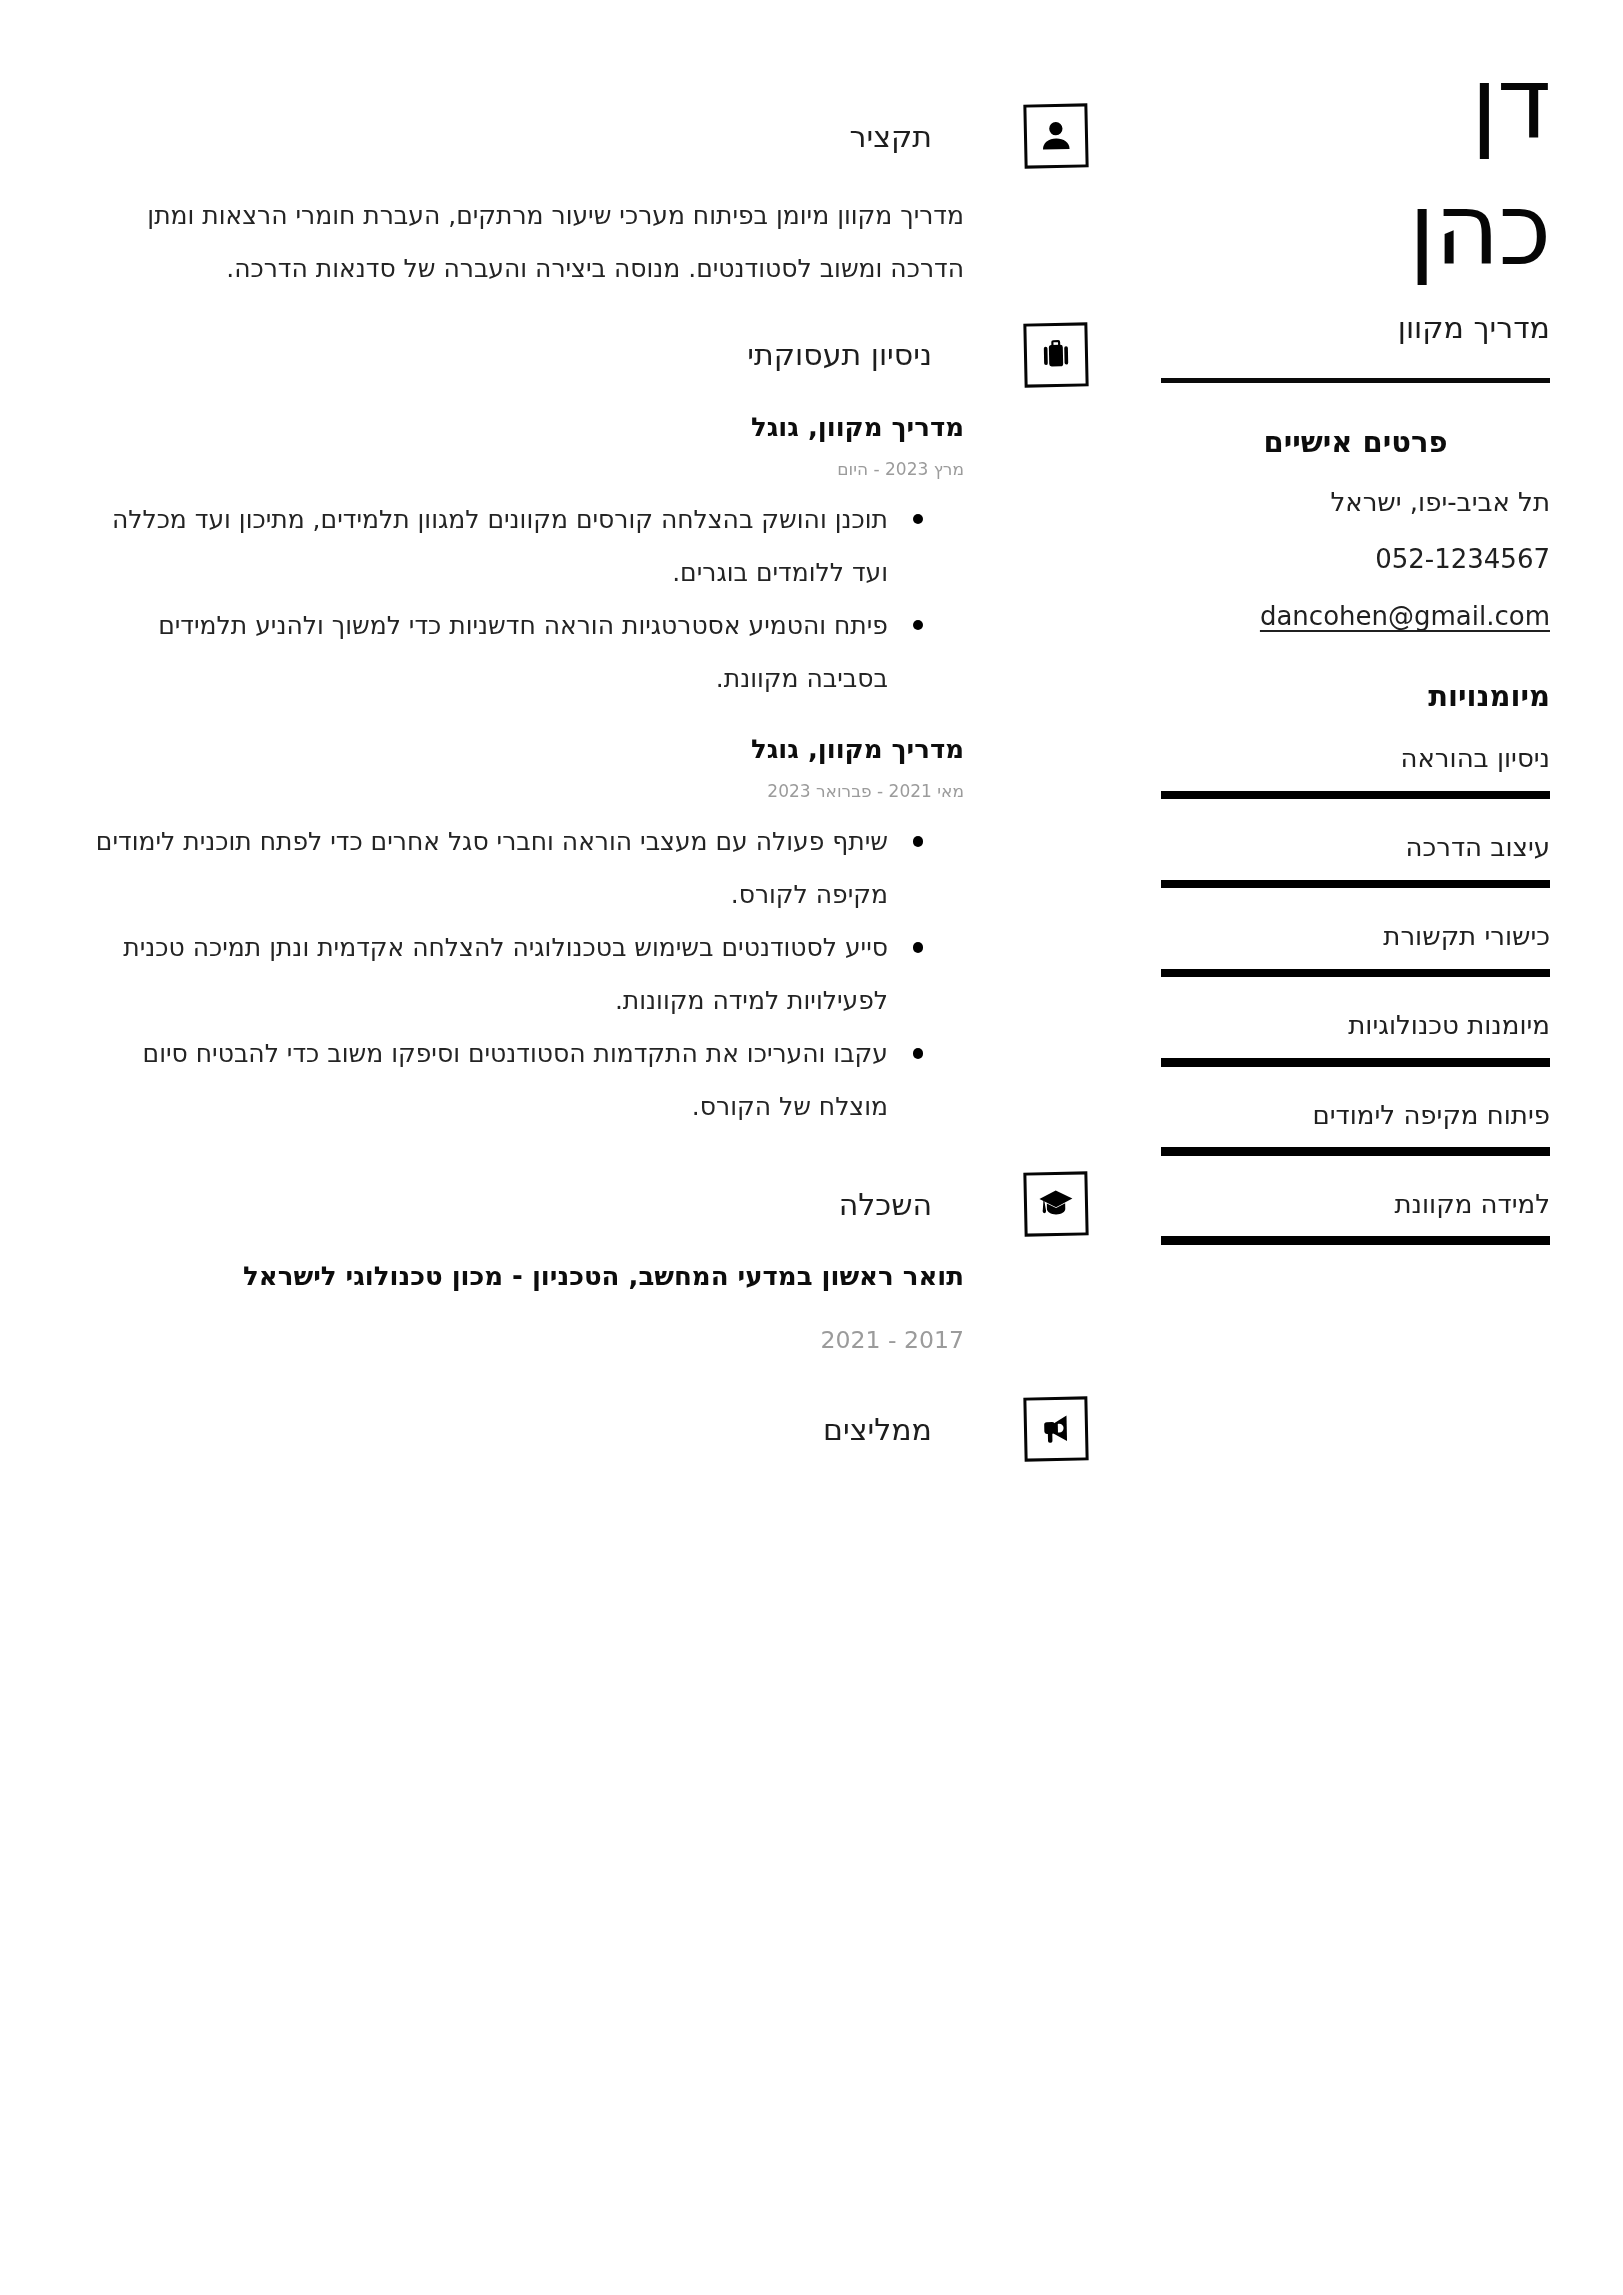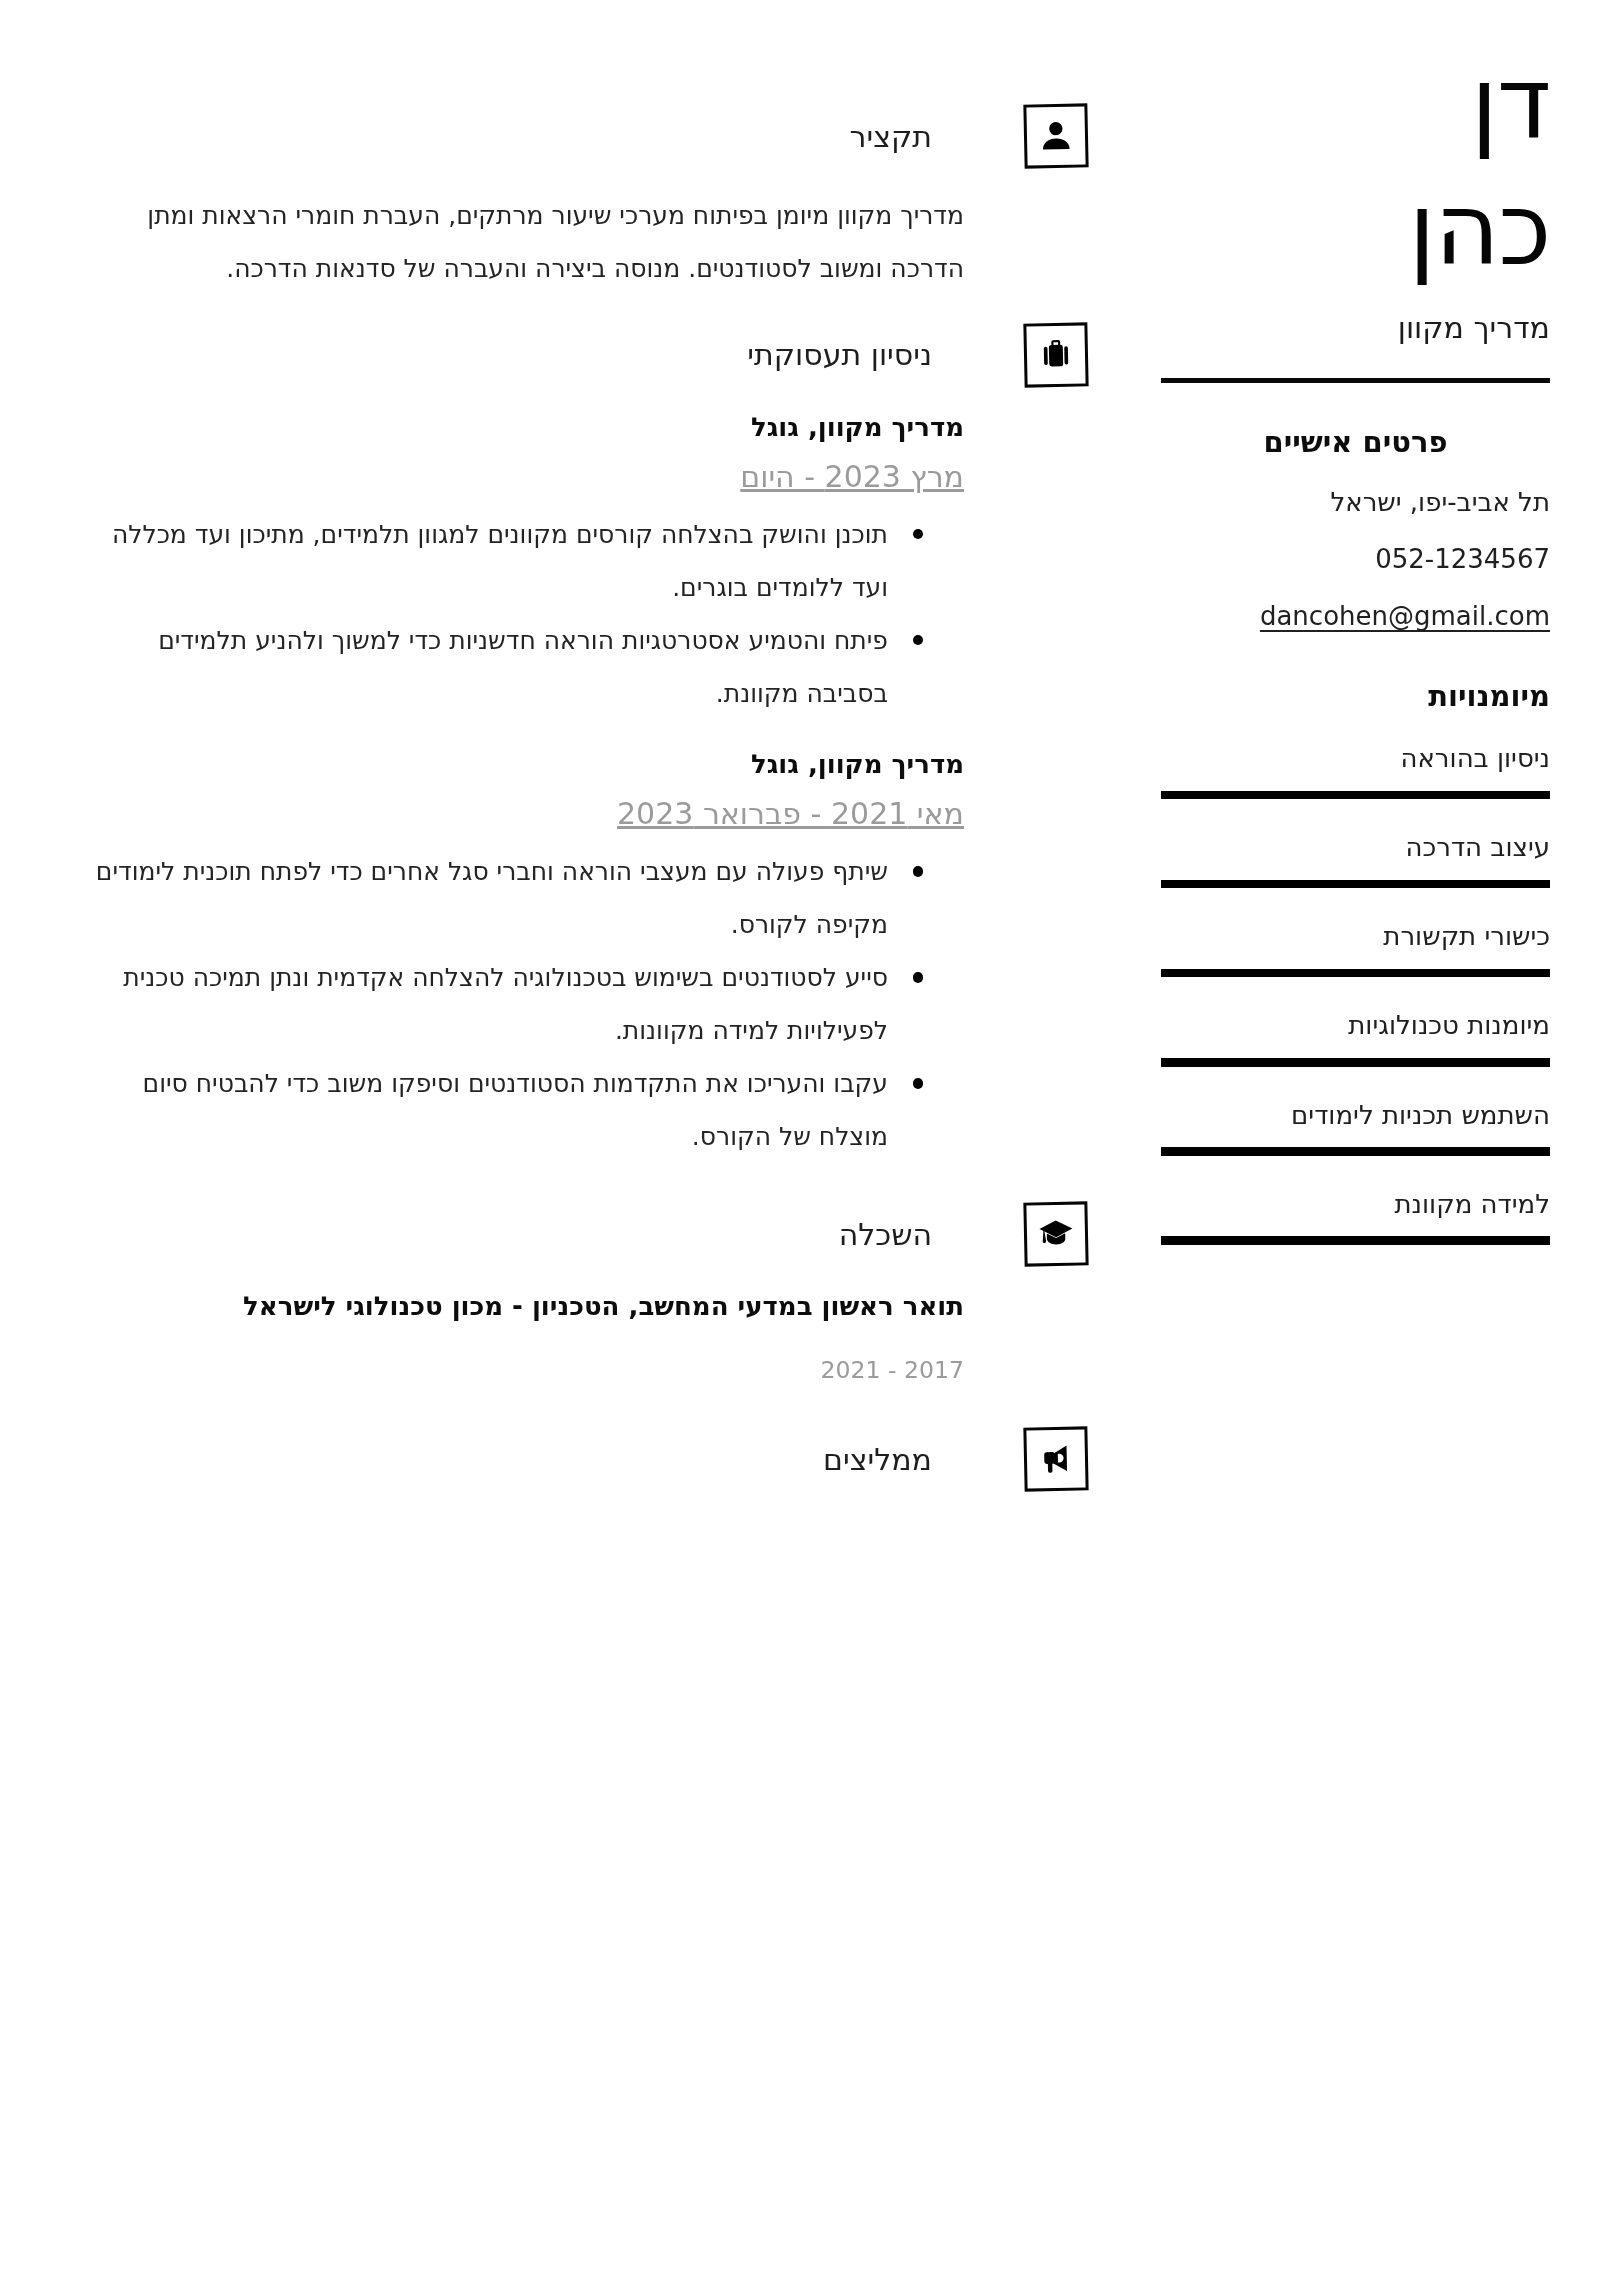--- a/index.html
+++ b/index.html
@@ -53,21 +53,21 @@
   }
   .icon-box svg { width: 38px; height: 38px; fill: #000000; }
   .section-title { font-size: 30px; font-weight: normal; color: #1e1e1e; }
 
   .section-body { margin-right: 124px; }
   .summary-text { font-size: 25px; line-height: 2.12; color: #242424; max-width: 858px; }
 
   .job { margin-top: 29px; }
   .job:first-child { margin-top: 25px; }
   .job-title { font-size: 26px; font-weight: bold; color: #0d0d0d; }
-  .job-date { font-size: 30px; color: #9b9b9b; margin-top: 17px; text-decoration: underline; }
+  .job-date { font-size: 17px; color: #9b9b9b; margin-top: 17px; }
   .bullet-list { list-style: none; margin-top: 14.4px; max-width: 884px; }
   .bullet-item {
     position: relative;
     padding-right: 76px;
     font-size: 25px;
     line-height: 2.12;
     color: #242424;
   }
   .bullet-item::before {
     content: "";
@@ -129,21 +129,21 @@
             <div class="skill-bar-fill" style="width:100%"></div>
           </div>
       </div>
       <div class="skill">
         <div class="skill-label">מיומנות טכנולוגיות</div>
         <div class="skill-bar-track">
             <div class="skill-bar-fill" style="width:100%"></div>
           </div>
       </div>
       <div class="skill">
-        <div class="skill-label">השתמש תכניות לימודים</div>
+        <div class="skill-label">פיתוח מקיפה לימודים</div>
         <div class="skill-bar-track">
             <div class="skill-bar-fill" style="width:100%"></div>
           </div>
       </div>
       <div class="skill">
         <div class="skill-label">למידה מקוונת</div>
         <div class="skill-bar-track">
             <div class="skill-bar-fill" style="width:100%"></div>
           </div>
       </div>

